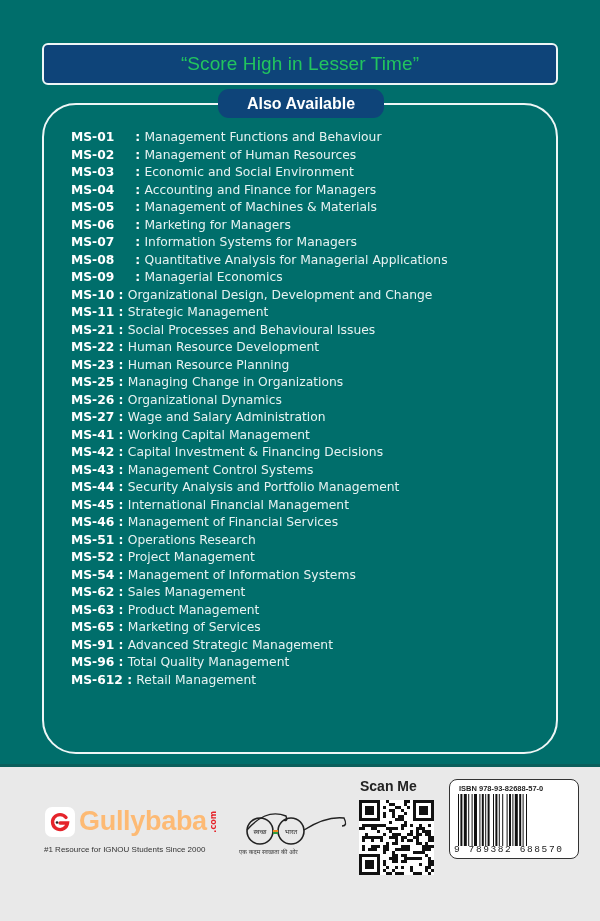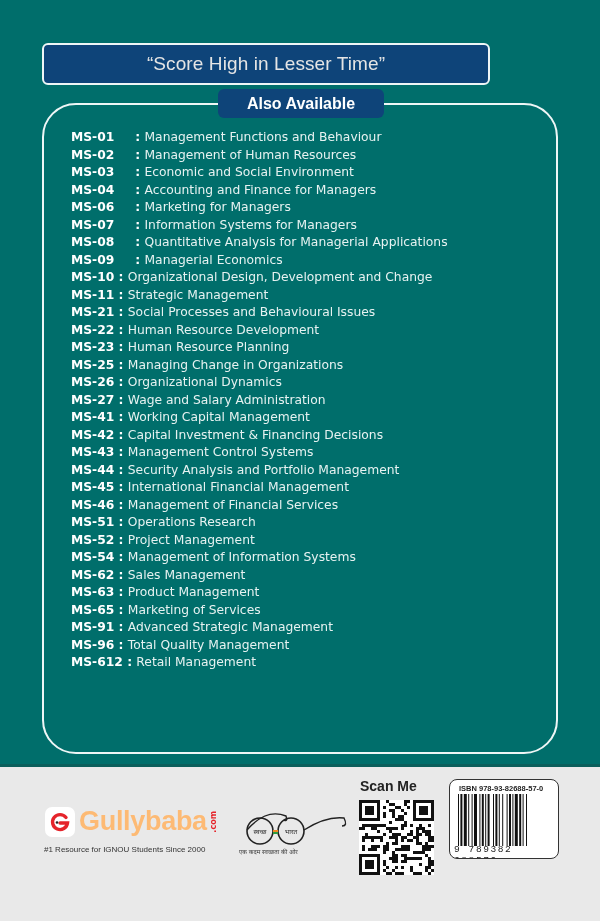--- a/index.html
+++ b/index.html
@@ -2,33 +2,33 @@
 <html><head>
 <meta charset="utf-8">
 <style>
   * { box-sizing: border-box; margin: 0; padding: 0; }
   html, body { width: 600px; height: 921px; overflow: hidden; }
   body { background: #006e6b; font-family: "DejaVu Sans", sans-serif; position: relative; }
 
   .teal-area { position: absolute; left: 0; top: 0; width: 600px; height: 767px; background: #006e6b; }
 
   .slogan {
-    position: absolute; left: 42px; top: 43px; width: 448px; height: 42px;
+    position: absolute; left: 42px; top: 43px; width: 516px; height: 42px;
     background: #0e4479; border: 2.5px solid #eef6f6; border-radius: 6px;
-    color: #e5e5e5; font-family: "Liberation Sans", sans-serif; font-size: 19px;
+    color: #22c55e; font-family: "Liberation Sans", sans-serif; font-size: 19px;
     display: flex; align-items: center; justify-content: center; letter-spacing: 0.1px;
   }
 
   .list-box {
     position: absolute; left: 42px; top: 103px; width: 516px; height: 651px;
     border: 2.5px solid #eef6f6; border-radius: 34px;
   }
   .also-label {
     position: absolute; left: 218px; top: 89px; width: 166px; height: 29px;
-    background: #0e4479; border-radius: 6px; color: #ffffff;
+    background: #0e4479; border-radius: 11px; color: #ffffff;
     font-family: "Liberation Sans", sans-serif; font-weight: bold; font-size: 16px;
     display: flex; align-items: center; justify-content: center;
   }
 
   .course-list { position: absolute; left: 71px; top: 129px; width: 480px; }
   .course-row {
     height: 17.5px; line-height: 17.5px; white-space: nowrap; color: #e6f2f1;
     font-family: "DejaVu Sans", sans-serif; font-size: 12.3px;
   }
   .course-code { font-weight: bold; color: #ffffff; display: inline-block; }
@@ -48,21 +48,21 @@
   .logo-dotcom { color: #e5242b; font-size: 8px; writing-mode: vertical-rl; transform: rotate(180deg); margin-left: 2px; font-weight: bold; }
   .tagline { position: absolute; left: 44px; top: 845px; font-size: 8px; color: #333; font-family: "Liberation Sans", sans-serif; }
 
   .swachh { position: absolute; left: 236px; top: 810px; width: 112px; height: 50px; }
   .swachh-tag { position: absolute; left: 239px; top: 848px; font-size: 6px; color: #333; }
 
   .scan-title { position: absolute; left: 360px; top: 778px; font-family: "Liberation Sans", sans-serif; font-weight: bold; font-size: 14px; color: #222; }
   .qr { position: absolute; left: 359px; top: 800px; width: 75px; height: 75px; background: #fff; }
 
   .isbn-box {
-    position: absolute; left: 449px; top: 779px; width: 110px; height: 80px;
+    position: absolute; left: 449px; top: 779px; width: 130px; height: 80px;
     border: 1.5px solid #333; border-radius: 8px; background: #fff; overflow: hidden;
   }
   .isbn-text { position: absolute; left: 9px; top: 4px; font-family: "Liberation Sans", sans-serif; font-weight: bold; font-size: 7.5px; color: #222; }
   .isbn-bars { position: absolute; left: 7px; top: 14px; width: 96px; height: 52px; }
   .isbn-digits { position: absolute; left: 4px; top: 64px; font-family: "Liberation Mono", monospace; font-size: 9.5px; color: #222; letter-spacing: 1.6px; }
 </style>
 </head>
 <body>
 
 <div class="teal-area"></div>
@@ -74,20 +74,21 @@
 <div class="list-box"></div>
 <div class="also-label">
   <span>Also Available</span>
 </div>
 
 <div class="course-list" id="course-list">
     <div class="course-row"><span class="course-code w">MS-01</span><span class="course-sep"> : </span><span class="course-title">Management Functions and Behaviour</span></div>
     <div class="course-row"><span class="course-code w">MS-02</span><span class="course-sep"> : </span><span class="course-title">Management of Human Resources</span></div>
     <div class="course-row"><span class="course-code w">MS-03</span><span class="course-sep"> : </span><span class="course-title">Economic and Social Environment</span></div>
     <div class="course-row"><span class="course-code w">MS-04</span><span class="course-sep"> : </span><span class="course-title">Accounting and Finance for Managers</span></div>
+    <div class="course-row"><span class="course-code w">MS-05</span><span class="course-sep"> : </span><span class="course-title">Management of Machines &amp; Materials</span></div>
     <div class="course-row"><span class="course-code w">MS-06</span><span class="course-sep"> : </span><span class="course-title">Marketing for Managers</span></div>
     <div class="course-row"><span class="course-code w">MS-07</span><span class="course-sep"> : </span><span class="course-title">Information Systems for Managers</span></div>
     <div class="course-row"><span class="course-code w">MS-08</span><span class="course-sep"> : </span><span class="course-title">Quantitative Analysis for Managerial Applications</span></div>
     <div class="course-row"><span class="course-code w">MS-09</span><span class="course-sep"> : </span><span class="course-title">Managerial Economics</span></div>
     <div class="course-row"><span class="course-code">MS-10</span><span class="course-sep"> : </span><span class="course-title">Organizational Design, Development and Change</span></div>
     <div class="course-row"><span class="course-code">MS-11</span><span class="course-sep"> : </span><span class="course-title">Strategic Management</span></div>
     <div class="course-row"><span class="course-code">MS-21</span><span class="course-sep"> : </span><span class="course-title">Social Processes and Behavioural Issues</span></div>
     <div class="course-row"><span class="course-code">MS-22</span><span class="course-sep"> : </span><span class="course-title">Human Resource Development</span></div>
     <div class="course-row"><span class="course-code">MS-23</span><span class="course-sep"> : </span><span class="course-title">Human Resource Planning</span></div>
     <div class="course-row"><span class="course-code">MS-25</span><span class="course-sep"> : </span><span class="course-title">Managing Change in Organizations</span></div>

